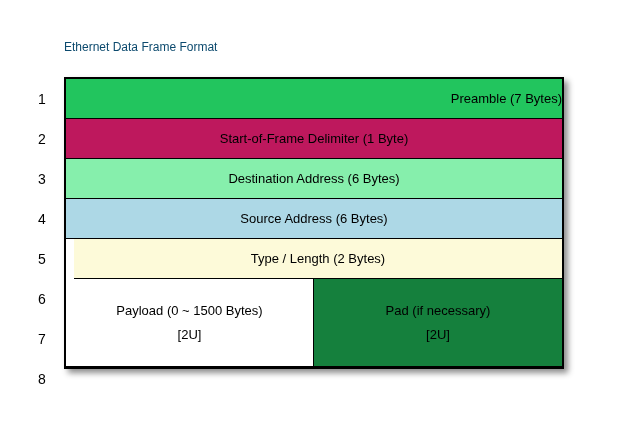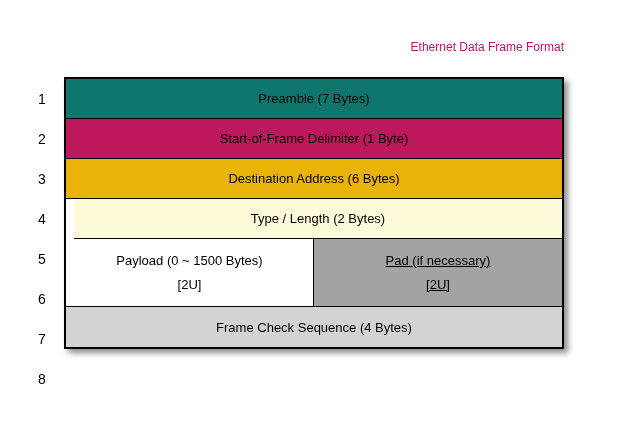--- a/index.html
+++ b/index.html
@@ -14,24 +14,24 @@
     background: #ffffff;
     font-family: "Liberation Sans", sans-serif;
     color: #000000;
     overflow: hidden;
   }
   .title-block {
     position: absolute;
     left: 64px;
     top: 40px;
     width: 500px;
-    text-align: right;
+    text-align: left;
     font-size: 12px;
     line-height: 15px;
-    color: #be185d;
+    color: #0c4a6e;
   }
   .num-col {
     position: absolute;
     left: 28px;
     top: 79px;
     width: 28px;
   }
   .num-col .num {
     display: block;
     height: 40px;
@@ -55,21 +55,21 @@
     border-bottom: 1px solid #000000;
     display: flex;
     align-items: center;
     justify-content: center;
     font-size: 13px;
   }
   .frow.last {
     border-bottom: none;
   }
   .frow.merged {
-    height: 68px;
+    height: 88px;
     padding: 0;
     align-items: stretch;
     justify-content: flex-start;
   }
   .half-cell {
     box-sizing: border-box;
     width: 50%;
     display: flex;
     flex-direction: column;
     align-items: center;
@@ -97,40 +97,40 @@
     <span class="num">2</span>
     <span class="num">3</span>
     <span class="num">4</span>
     <span class="num">5</span>
     <span class="num">6</span>
     <span class="num">7</span>
     <span class="num">8</span>
   </div>
 
   <div class="frame-table">
-    <div class="frow" style="background: #0f766e;">
+    <div class="frow" style="background: #22c55e; justify-content: flex-end;">
       <span class="cell-label">Preamble (7 Bytes)</span>
     </div>
     <div class="frow" style="background: #be185d;">
       <span class="cell-label">Start-of-Frame Delimiter (1 Byte)</span>
     </div>
-    <div class="frow" style="background: #eab308;">
+    <div class="frow" style="background: #86efac;">
       <span class="cell-label">Destination Address (6 Bytes)</span>
+    </div>
+    <div class="frow" style="background: rgb(173, 216, 230);">
+      <span class="cell-label">Source Address (6 Bytes)</span>
     </div>
     <div class="frow" style="background: rgb(253, 250, 217); margin-left: 8px;">
       <span class="cell-label">Type / Length (2 Bytes)</span>
     </div>
     <div class="frow merged">
       <div class="half-cell left" style="background: rgb(255, 255, 255);">
         <div class="cell-label">Payload (0 ~ 1500 Bytes)</div>
         <div class="cell-label">[2U]</div>
       </div>
-      <div class="half-cell" style="background: #a3a3a3; text-decoration: underline;">
+      <div class="half-cell" style="background: #15803d;">
         <div class="cell-label">Pad (if necessary)</div>
         <div class="cell-label">[2U]</div>
       </div>
-    </div>
-    <div class="frow last" style="background: rgb(211, 211, 211);">
-      <span class="cell-label">Frame Check Sequence (4 Bytes)</span>
     </div>
   </div>
 
 </div>
 
 </body></html>

